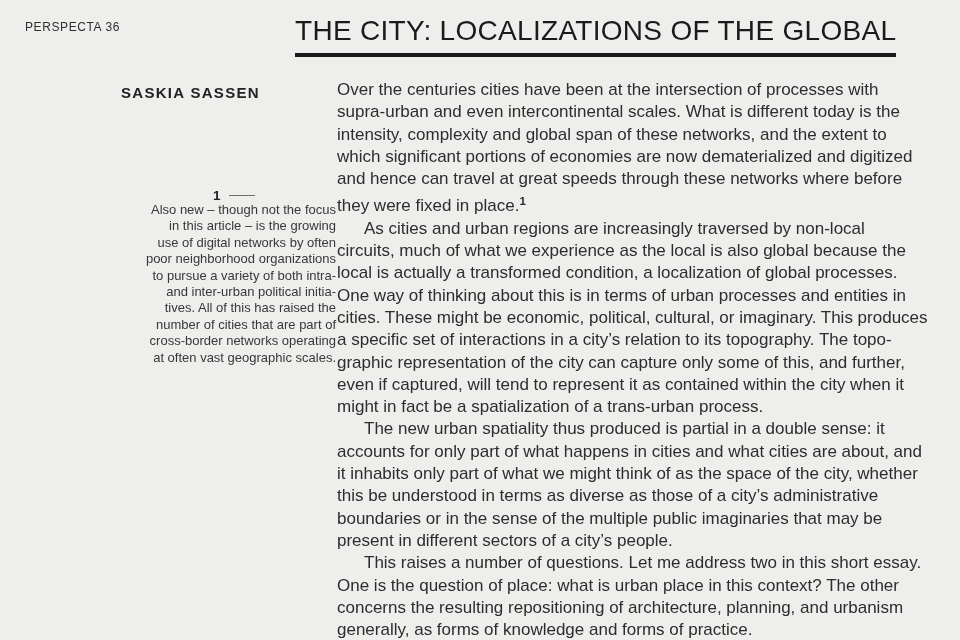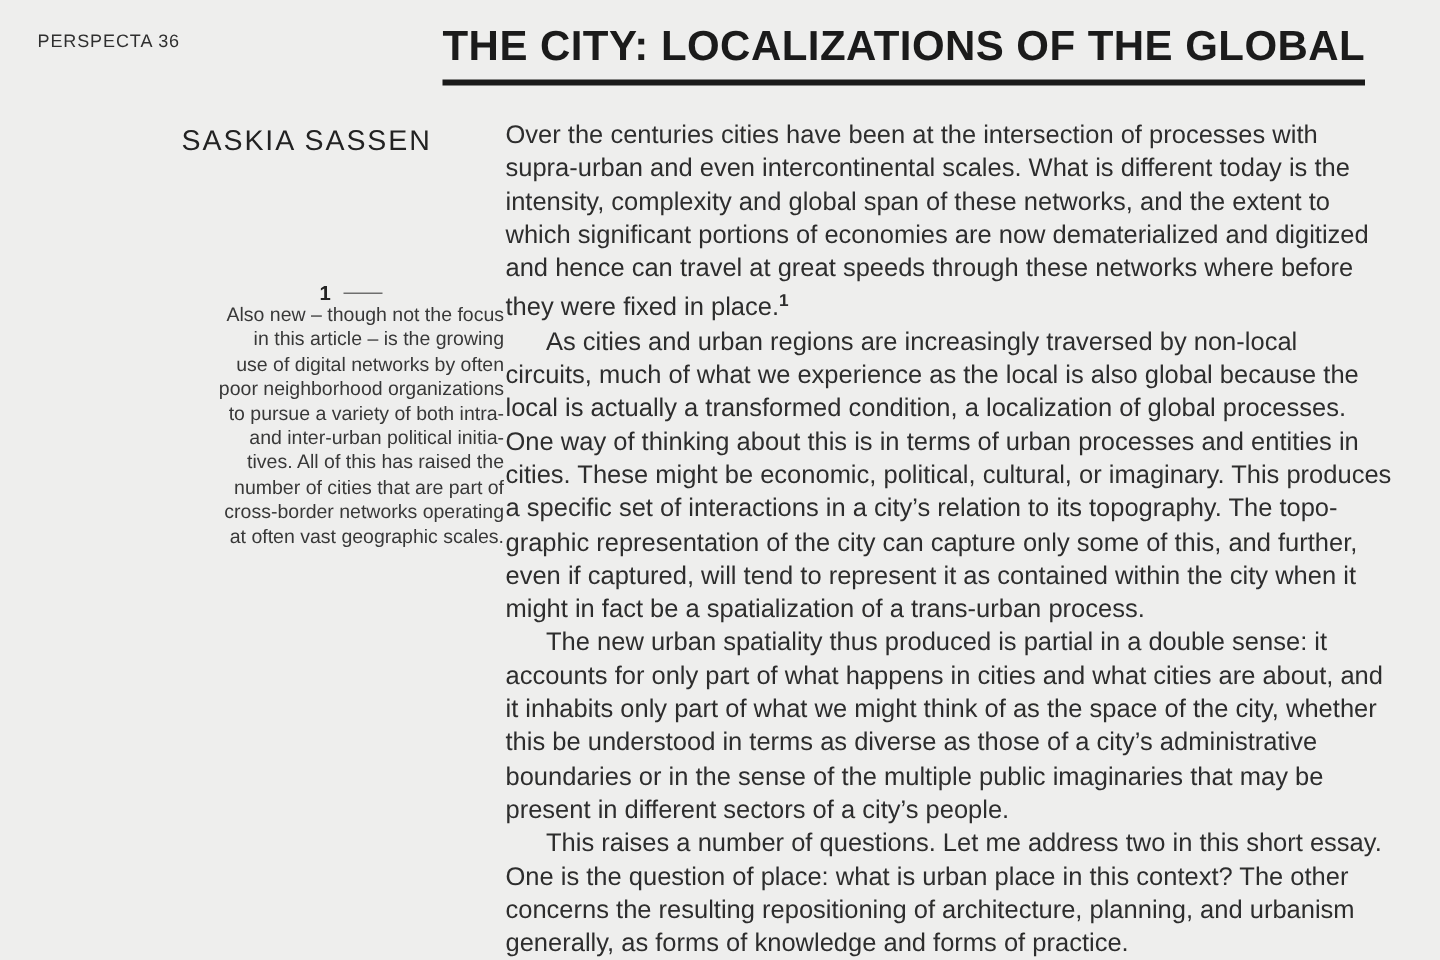--- a/index.html
+++ b/index.html
@@ -19,29 +19,29 @@
     font-family:"Liberation Sans","DejaVu Sans",sans-serif;
     color:var(--ink);
   }
   .journal-label{
     position:absolute;left:25px;top:20px;
     font-size:12px;letter-spacing:0.6px;
     color:#2f2f2f;white-space:pre;
   }
   .article-title{
     position:absolute;left:295px;top:14px;
-    font-size:28px;font-weight:700;line-height:34px;
+    font-size:28px;font-weight:400;line-height:34px;
     letter-spacing:0.3px;white-space:pre;
     color:var(--title-ink);
     padding-bottom:5px;
     border-bottom:4px solid var(--rule);
   }
   .author-name{
     position:absolute;left:121px;top:84px;
-    font-size:19px;font-weight:400;letter-spacing:1.3px;
+    font-size:15px;font-weight:700;letter-spacing:1.3px;
     color:#222;white-space:pre;
   }
   .footnote-marker{
     position:absolute;left:213px;top:188px;
     display:flex;align-items:center;gap:8px;height:15px;
   }
   .footnote-number{
     font-size:13.5px;font-weight:700;color:#222;line-height:1;
   }
   .footnote-rule{

